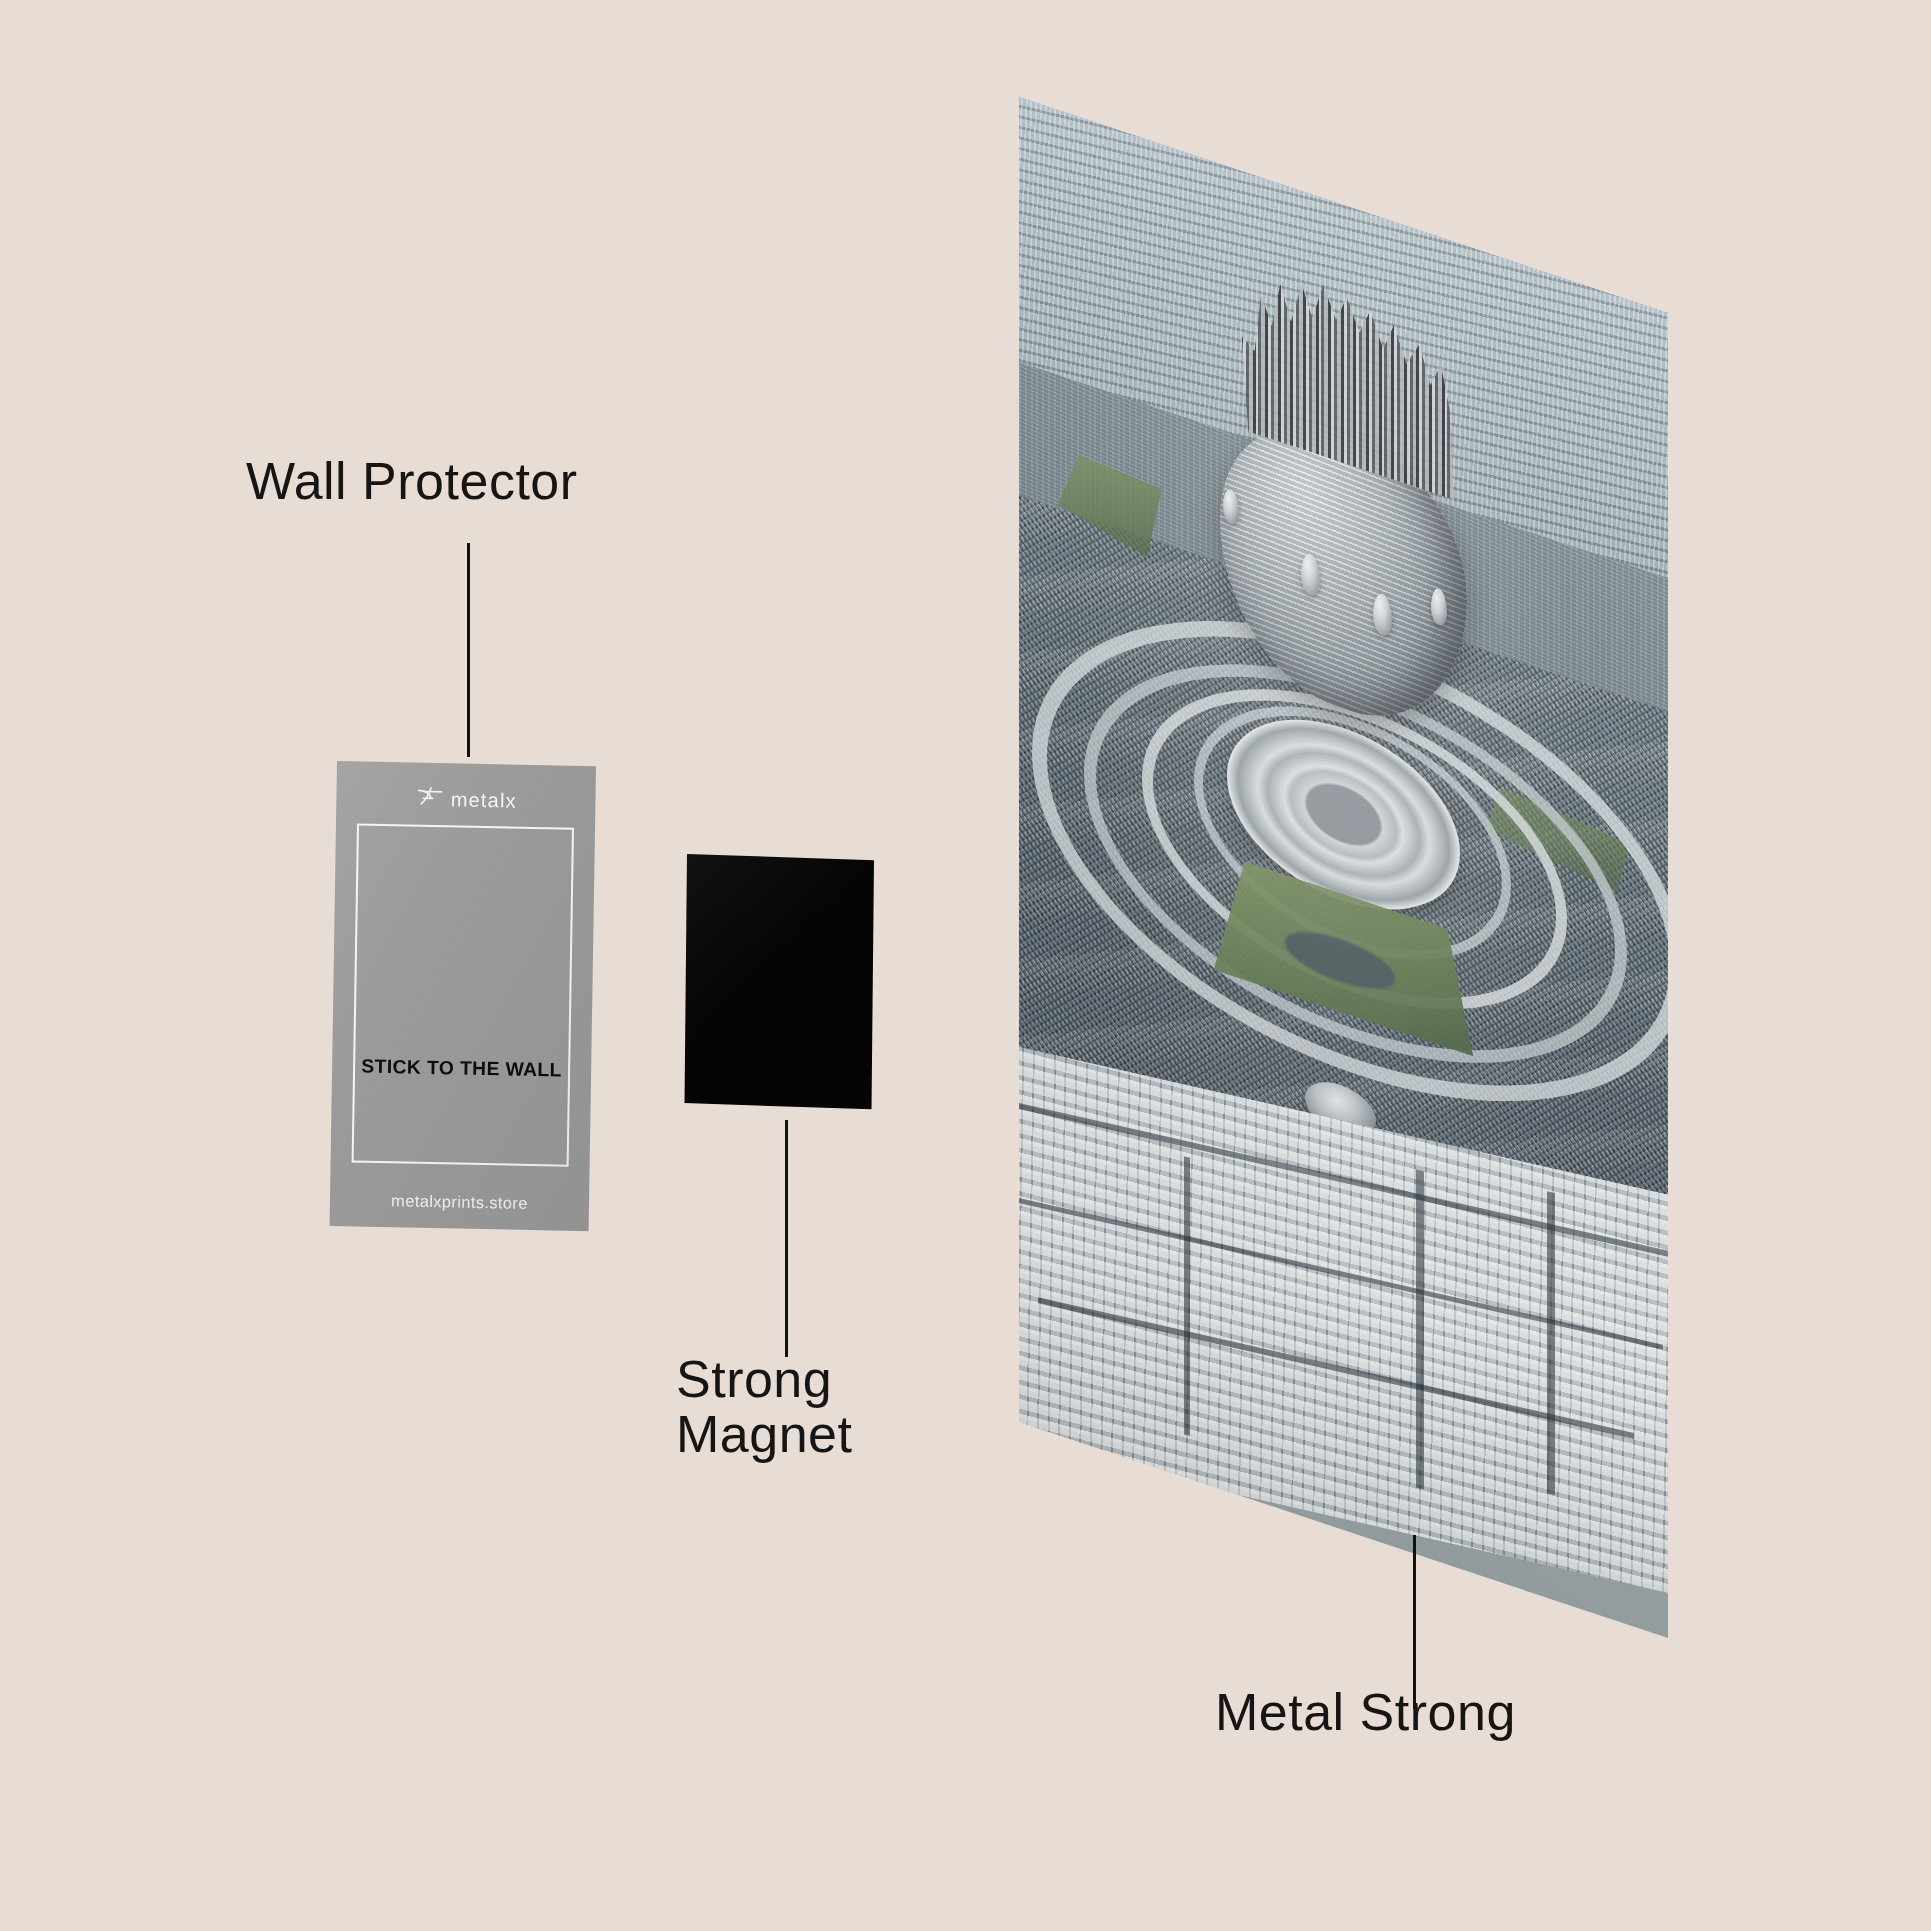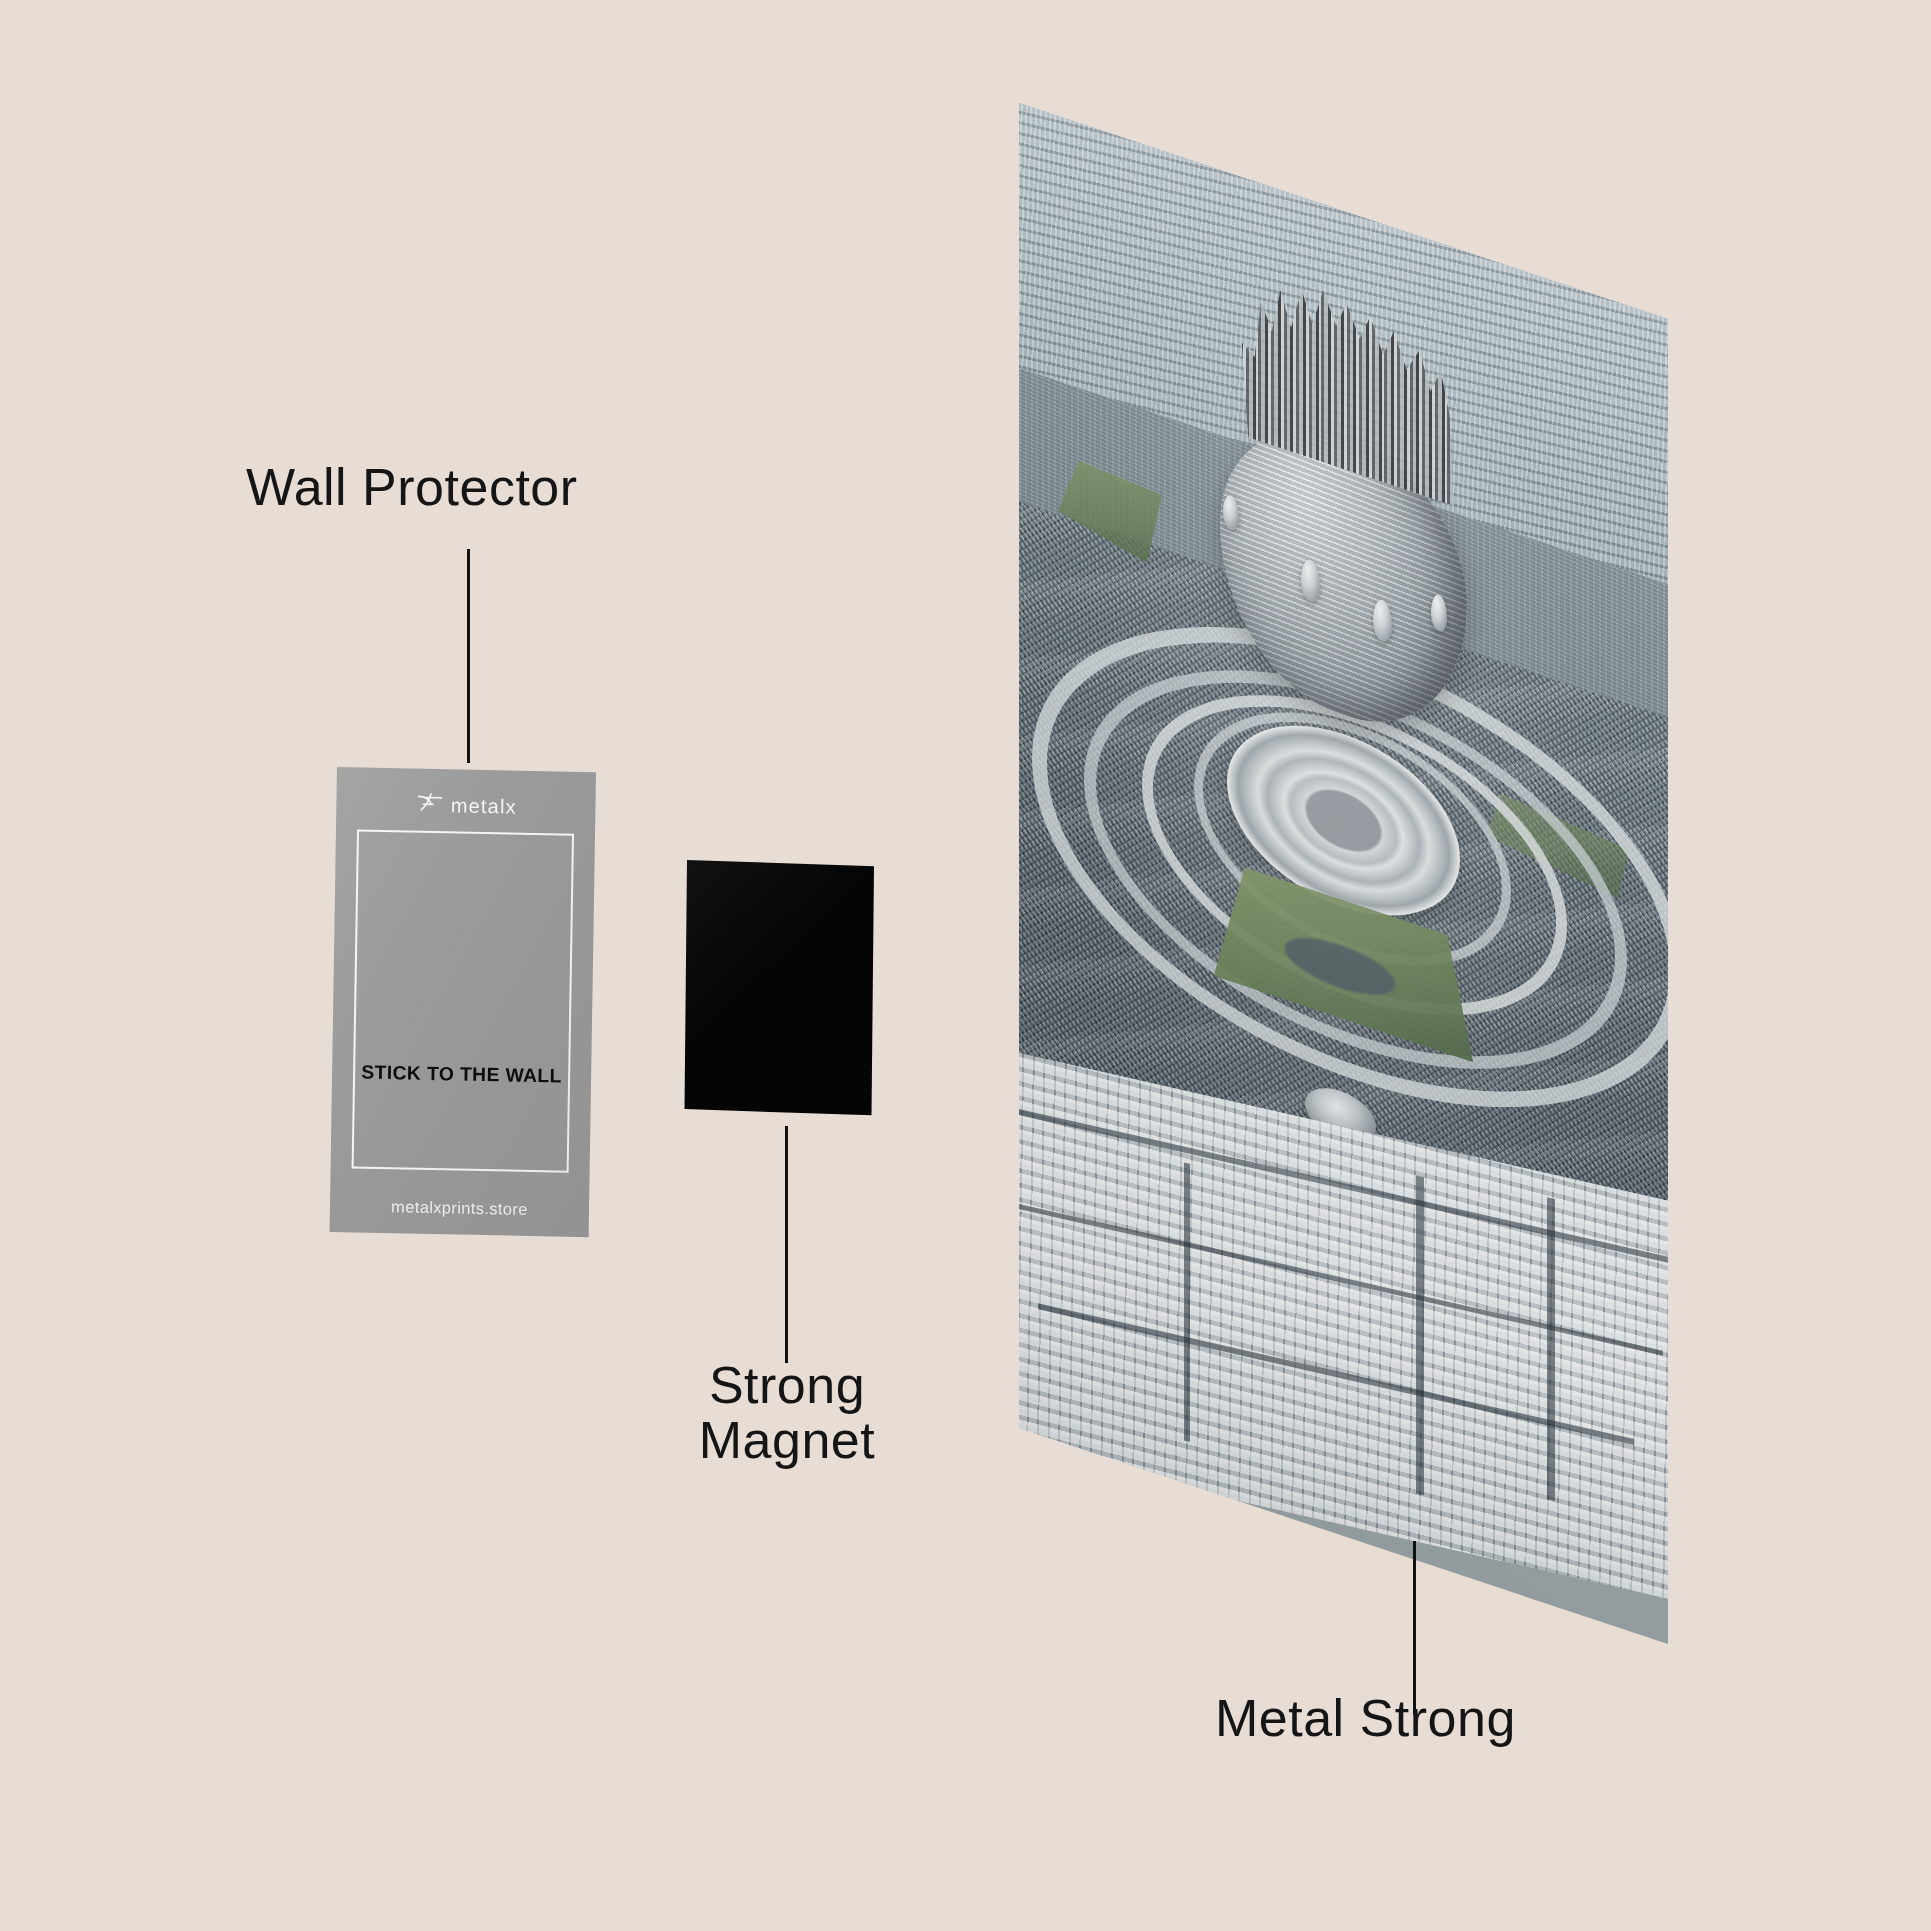--- a/index.html
+++ b/index.html
@@ -3,21 +3,21 @@
 <meta charset="utf-8">
 <style>
   html,body{margin:0;padding:0;}
   body{
     width:1931px;height:1931px;
     background:#e8ddd5;
     font-family:"Liberation Sans", sans-serif;
     overflow:hidden;
     position:relative;
   }
-  .stage{position:absolute;inset:0;margin-top:6px;}
+  .stage{position:absolute;inset:0;}
 
   
   .callout-label{
     position:absolute;
     color:#151515;
     font-family:"Liberation Sans", sans-serif;
     font-weight:400;
     letter-spacing:0.5px;
     white-space:pre-line;
     line-height:1.05;
@@ -282,20 +282,20 @@
   </div>
 
   <div id="magnet">
     <div class="mag-sheen"></div>
   </div>
 
   <div class="callout-label" style="left:246px;top:454px;font-size:52px;">Wall Protector</div>
   <div class="leader" style="left:467px;top:543px;height:214px;"></div>
 
   <div class="leader" style="left:785px;top:1120px;height:237px;"></div>
-  <div class="callout-label" style="left:676px;top:1352px;font-size:52px;text-align:center;width:222px;">Strong
+  <div class="callout-label" style="left:676px;top:1352px;font-size:52px;text-align:left;width:222px;">Strong
 Magnet</div>
 
   <div class="leader" style="left:1413px;top:1535px;height:174px;"></div>
   <div class="callout-label" style="left:1215px;top:1685px;font-size:52px;">Metal Strong</div>
 
 </div>
 
 
 </body></html>

